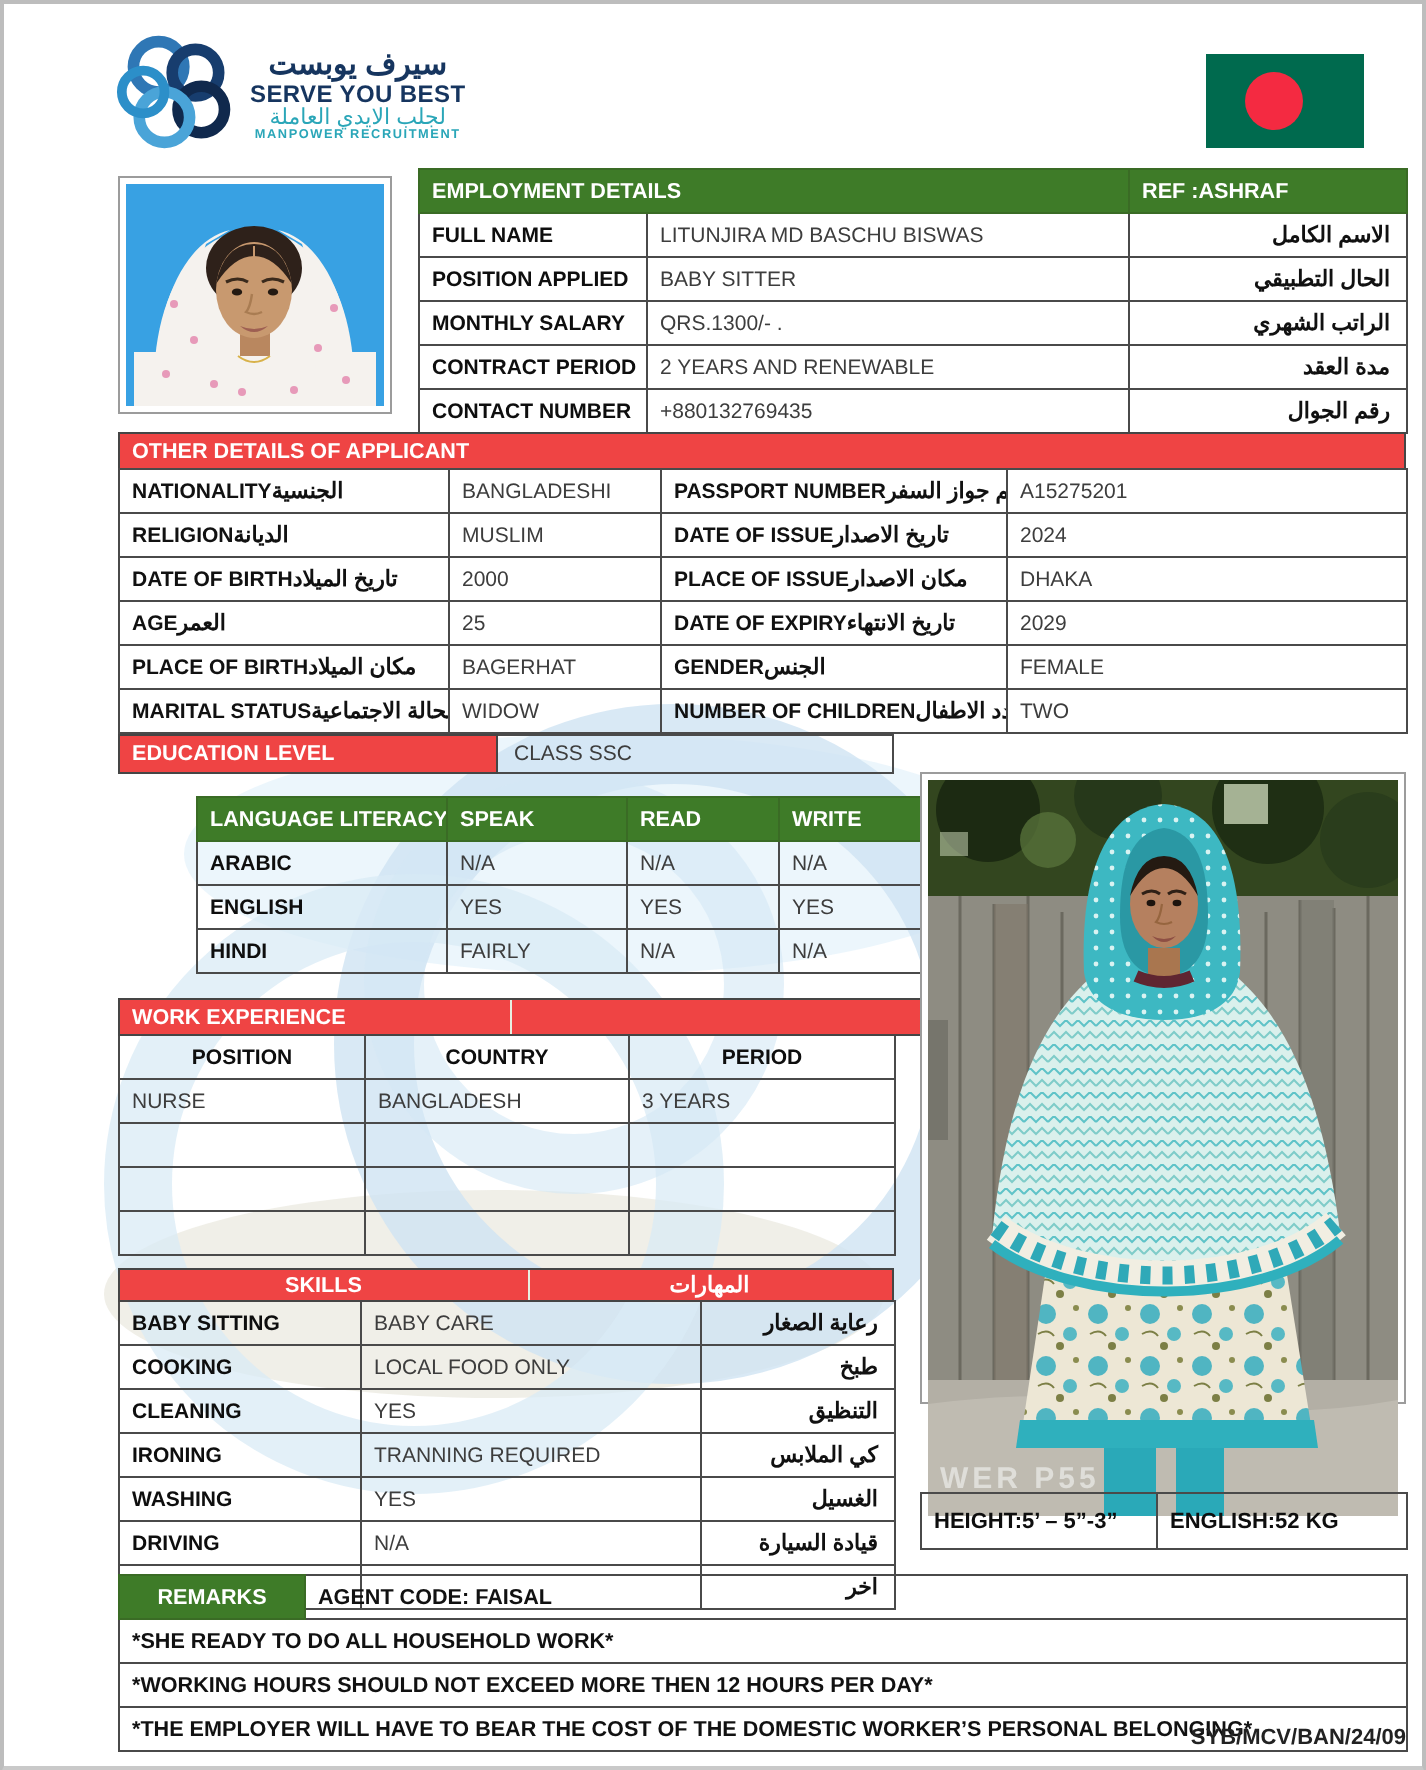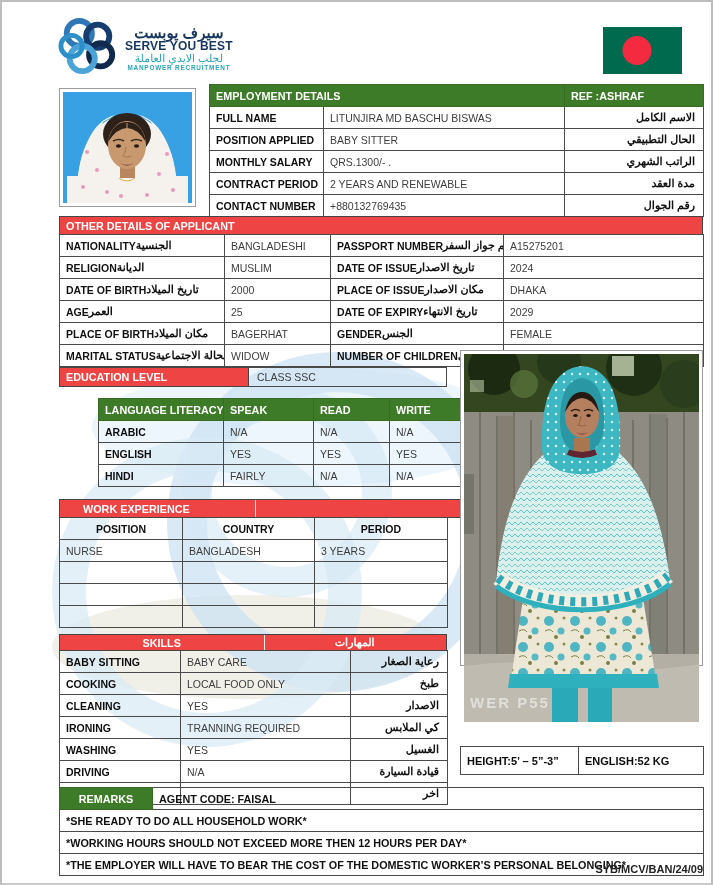--- a/index.html
+++ b/index.html
@@ -306,21 +306,21 @@
             <td class="lbl">HINDI</td>
             <td class="val">FAIRLY</td>
             <td class="val">N/A</td>
             <td class="val">N/A</td>
           </tr>
     </tbody>
       </table>
   </div>
 
   <div class="abs z1" style="left:57px;top:497px;width:388px;">
-    <div class="gbar" style="width:404px;height:19px;position:relative;padding-left:17px;">
+    <div class="gbar" style="width:404px;height:19px;position:relative;">
       <span class="pad">WORK EXPERIENCE</span>
       <span style="position:absolute;left:195px;top:0;width:1px;height:100%;background:#e7efe2;"></span>
     </div>
     <table style="width:388px;margin-top:-1px;">
       <colgroup>
           <col style="width:123px">
           <col style="width:132px">
           <col style="width:133px">
         </colgroup>
       <tbody>
@@ -372,21 +372,21 @@
             <td class="ar">رعاية الصغار</td>
           </tr>
       <tr style="height:18px;">
             <td class="lbl">COOKING</td>
             <td class="val">LOCAL FOOD ONLY</td>
             <td class="ar">طبخ</td>
           </tr>
       <tr style="height:18px;">
             <td class="lbl">CLEANING</td>
             <td class="val">YES</td>
-            <td class="ar">الاصدار</td>
+            <td class="ar">التنظيق</td>
           </tr>
       <tr style="height:18px;">
             <td class="lbl">IRONING</td>
             <td class="val">TRANNING REQUIRED</td>
             <td class="ar">كي الملابس</td>
           </tr>
       <tr style="height:18px;">
             <td class="lbl">WASHING</td>
             <td class="val">YES</td>
             <td class="ar">الغسيل</td>
@@ -398,21 +398,21 @@
           </tr>
       <tr style="height:18px;">
             <td class="lbl">OTHER</td>
             <td class="val"></td>
             <td class="ar">اخر</td>
           </tr>
     </tbody>
       </table>
   </div>
 
-  <div class="abs z1 photo-frame" style="left:458px;top:348px;width:243px;height:316px;">
+  <div class="abs z1 photo-frame" style="left:458px;top:384px;width:243px;height:316px;">
     <svg width="235" height="368" viewBox="0 0 235 368">
       <defs>
         <pattern id="shawlpat" width="12" height="12" patternUnits="userSpaceOnUse">
           <rect width="12" height="12" fill="#daf0ec"></rect>
           <path d="M0 3 L3 0 L6 3 L9 0 L12 3" stroke="#5fc3c8" stroke-width="1" fill="none"></path>
           <path d="M0 9 L3 6 L6 9 L9 6 L12 9" stroke="#7fccc9" stroke-width="1" fill="none"></path>
         </pattern>
         <pattern id="skirtpat" width="26" height="26" patternUnits="userSpaceOnUse">
           <rect width="26" height="26" fill="#ede7d5"></rect>
           <circle cx="7" cy="7" r="5" fill="#3fb0c0" opacity="0.9"></circle>

